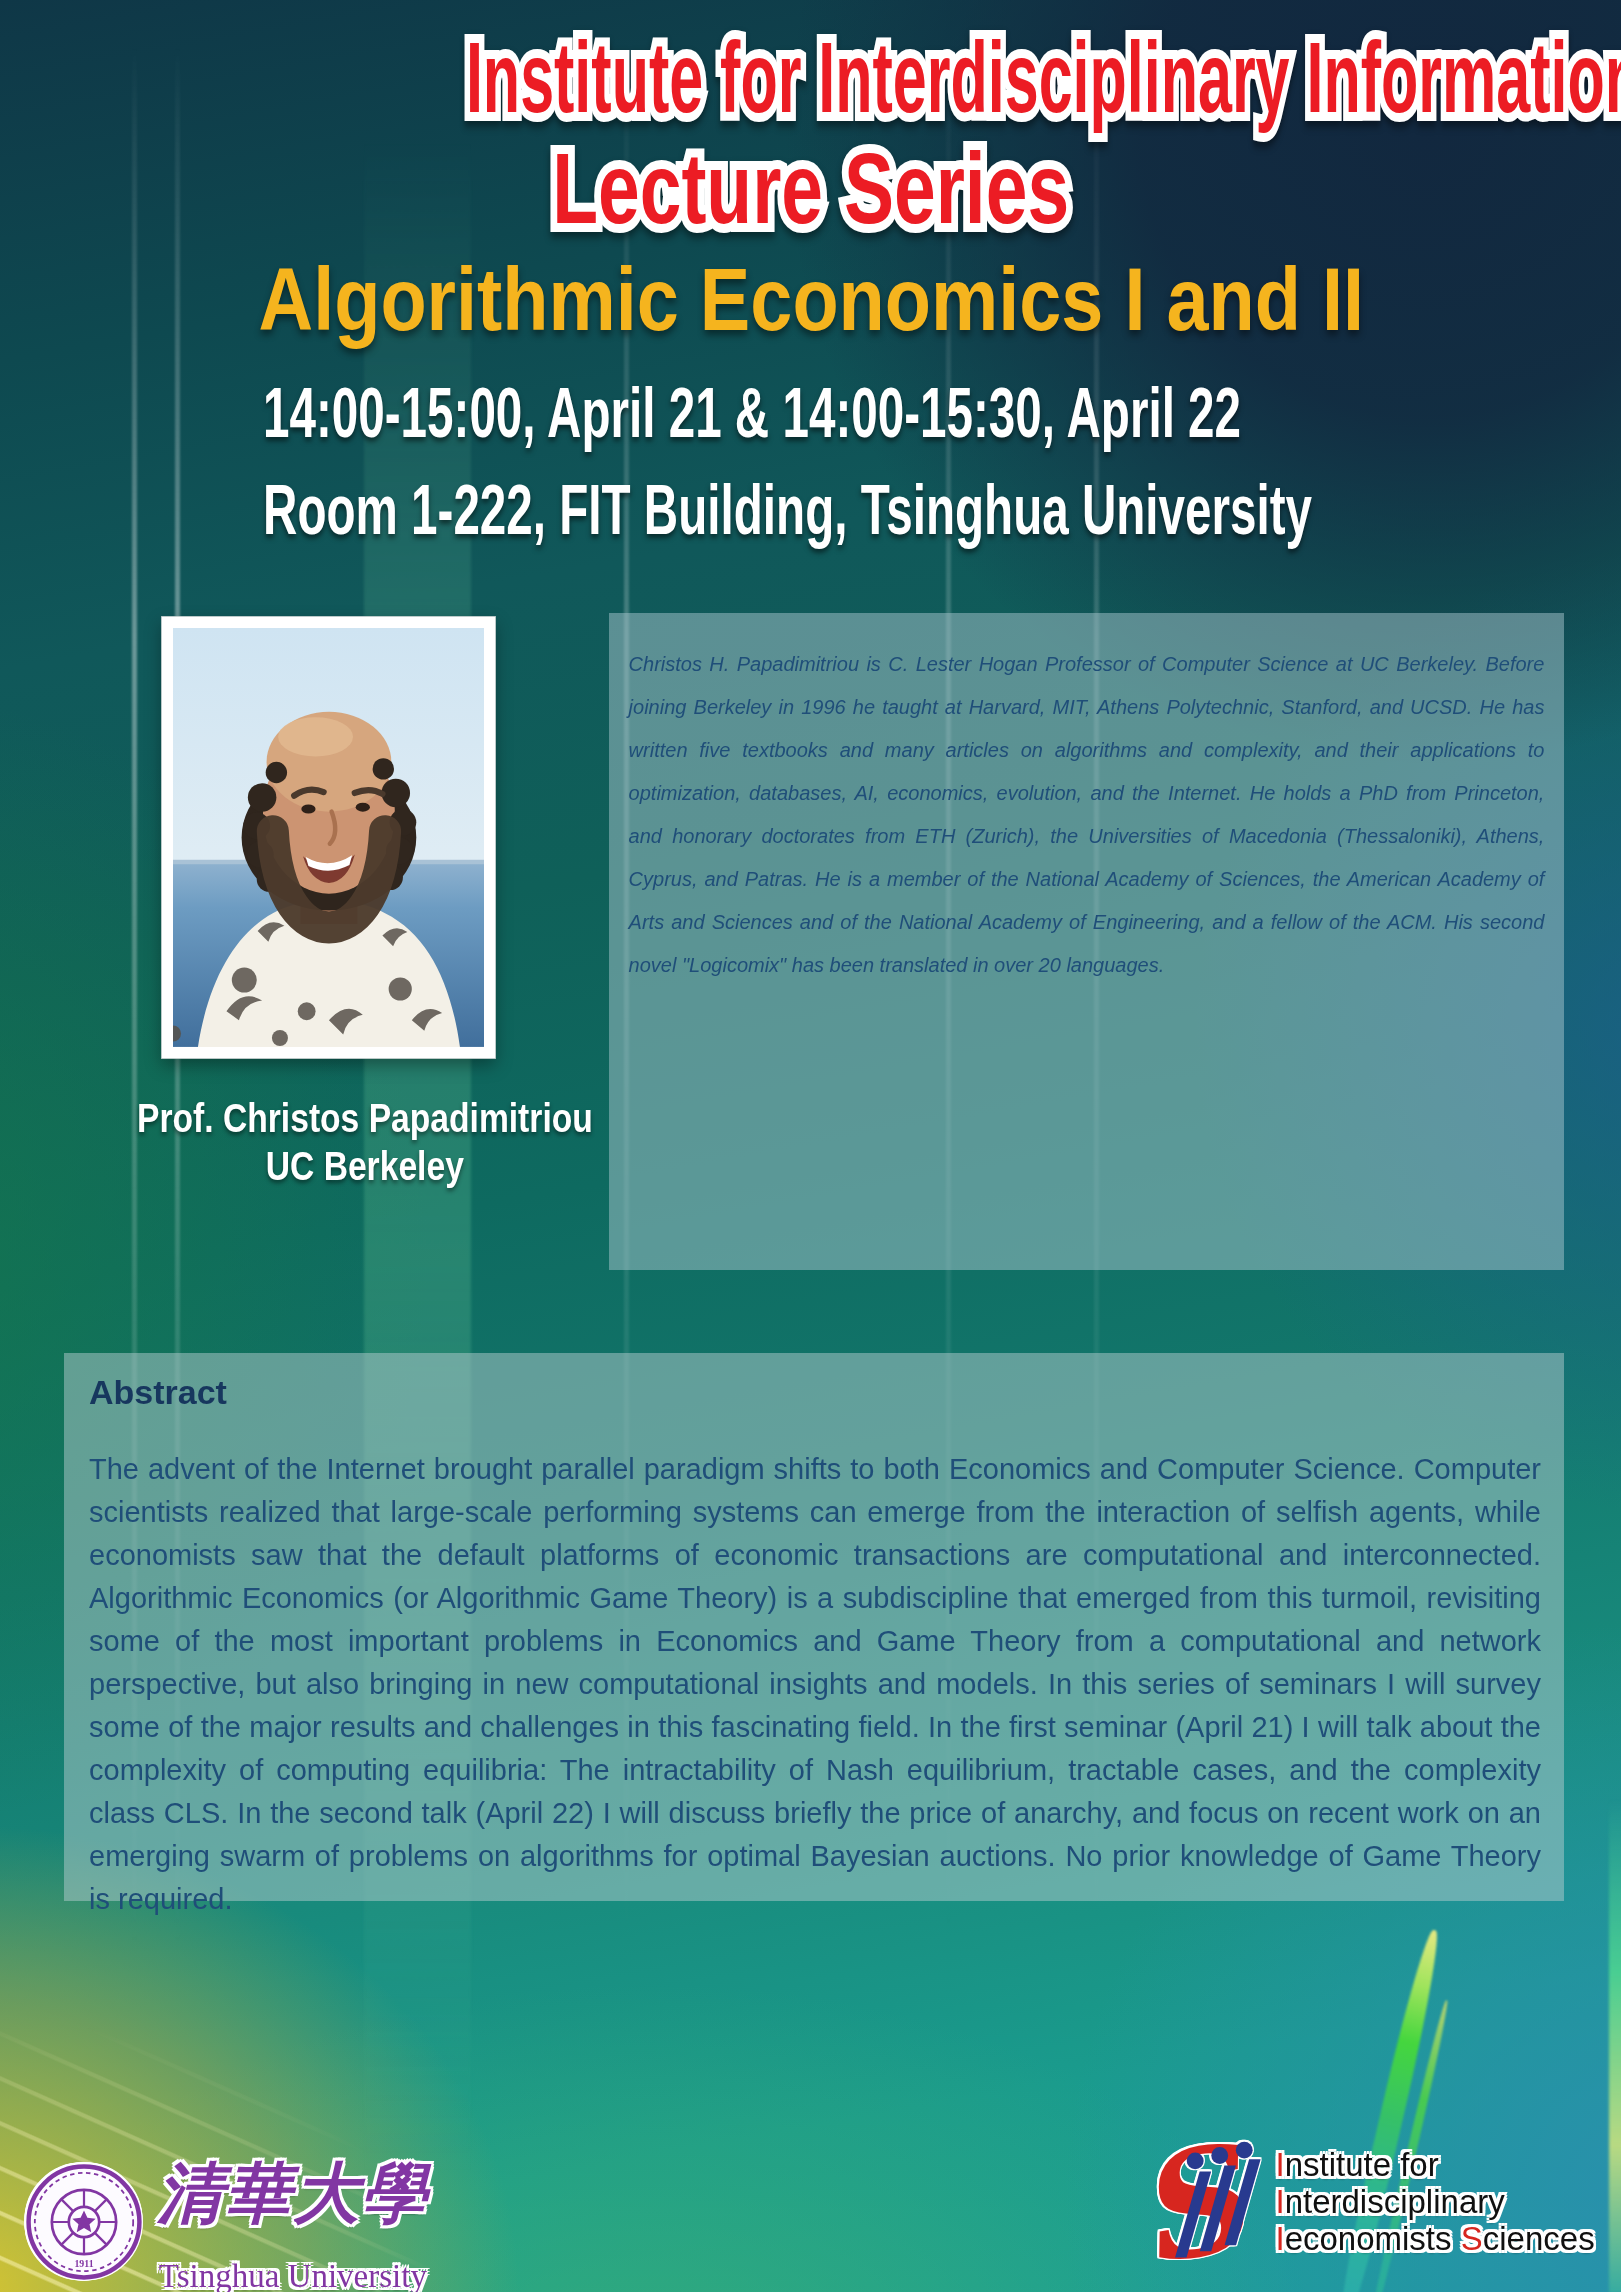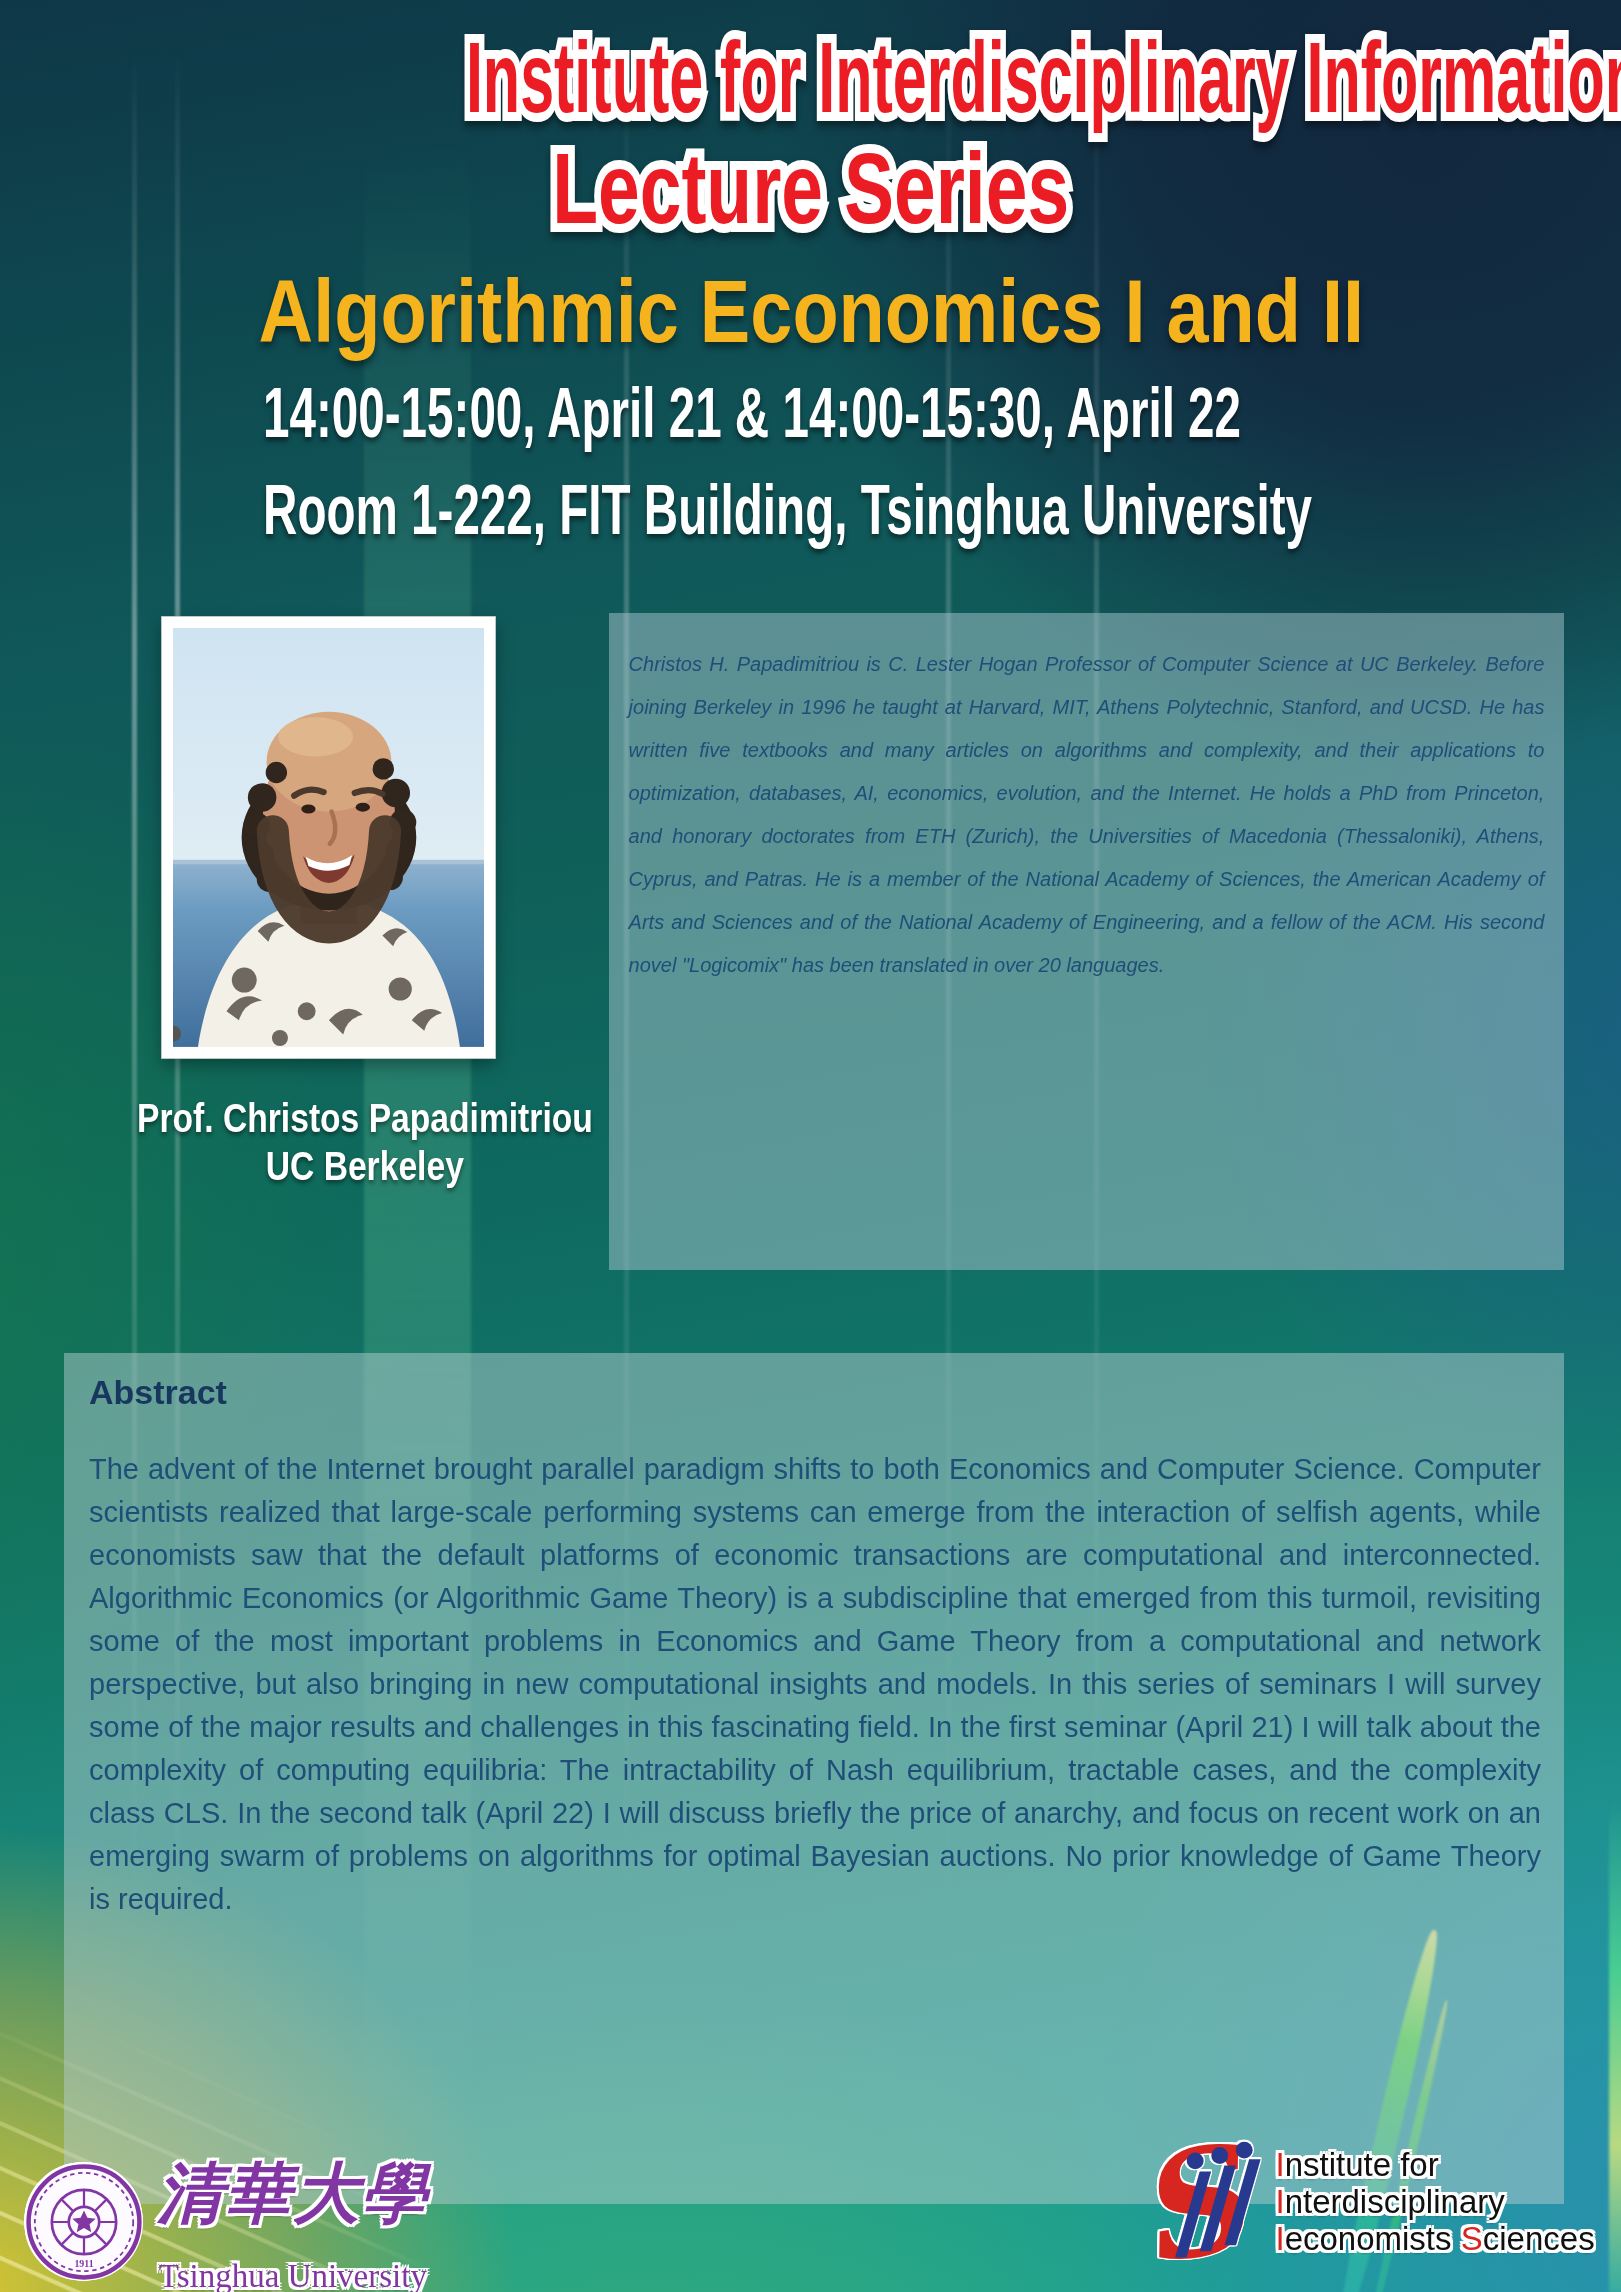--- a/index.html
+++ b/index.html
@@ -59,21 +59,21 @@
 
   .speaker-name{position:absolute;left:0;top:1094px;width:633px;text-align:center;
     color:#fff;font-weight:bold;font-size:41px;line-height:48px;text-shadow:0 2.7px 4.5px rgba(0,0,0,.45);padding-left:48px;}
   .speaker-name .condense{transform:scaleX(.82);}
 
   
   .bio-panel{position:absolute;left:609px;top:613px;width:955px;height:657px;
     background:rgba(168,197,206,.5);}
   .bio-text{margin:30px 19.6px 0 19.6px;color:#1F4E79;font-size:20px;line-height:43px;
     text-align:justify;font-style:italic;}
-  .abstract-panel{position:absolute;left:64px;top:1353px;width:1500px;height:851px;
+  .abstract-panel{position:absolute;left:64px;top:1353px;width:1500px;height:548px;
     background:rgba(180,204,206,.5);}
   .abstract-heading{margin:19.6px 0 0 25px;color:#17375E;font-size:34px;font-weight:bold;}
   .abstract-text{margin:36px 23px 0 25px;color:#1F4E79;font-size:29px;line-height:43px;
     text-align:justify;}
 
   
   .outline-white{text-shadow:-2.7px -2.7px 0 #fff,2.7px -2.7px 0 #fff,-2.7px 2.7px 0 #fff,2.7px 2.7px 0 #fff,
     -2.7px 0 0 #fff,2.7px 0 0 #fff,0 -2.7px 0 #fff,0 2.7px 0 #fff,0 3.6px 1.8px rgba(0,0,0,.2);}
   .tsinghua{position:absolute;left:25px;top:2149px;display:flex;align-items:center;gap:14.3px;}
   .tsinghua .txt{display:flex;flex-direction:column;align-items:center;}
@@ -111,21 +111,21 @@
       <span class="layer front">Institute for Interdisciplinary Information Sciences</span>
     </span>
   </div>
   <div class="title-row" style="top:134px">
     <span class="condense t-main outlined scale-2">
       <span class="layer back" aria-hidden="true">Lecture Series</span>
       <span class="layer front">Lecture Series</span>
     </span>
   </div>
 
-  <div class="title-row" style="top:265px">
+  <div class="title-row" style="top:253px">
     <span class="condense t-gold scale-gold">Algorithmic Economics I and II</span>
   </div>
 
   <div class="when-where">
     <div class="row"><span class="condense">14:00-15:00, April 21 &amp; 14:00-15:30, April 22</span></div>
     <div class="row"><span class="condense">Room 1-222, FIT Building, Tsinghua University</span></div>
   </div>
 
   <div class="photo-frame">
     <svg width="311" height="419" viewBox="0 0 349 470">

